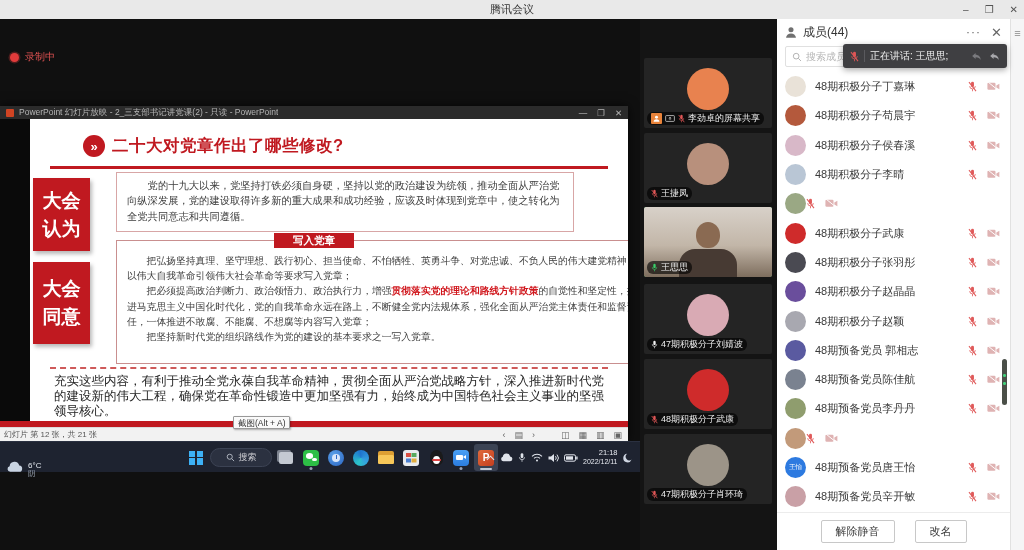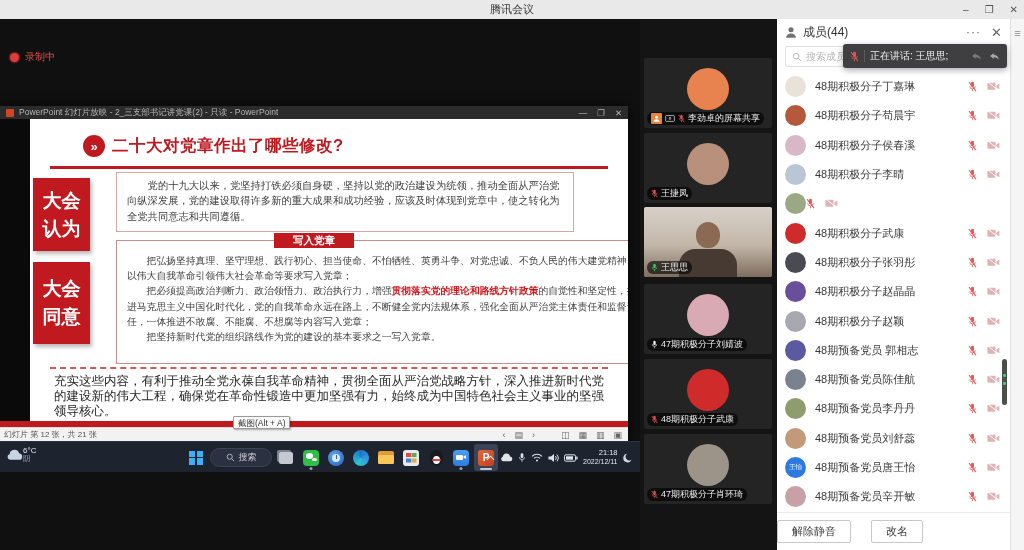--- a/index.html
+++ b/index.html
@@ -41,21 +41,21 @@
   .s-dashed { position:absolute; left:20px; top:248px; width:558px; border-top:2px dashed #cf5a5a; }
   .s-footer { position:absolute; left:24px; top:255px; width:552px; font-size:12.5px; line-height:1.2; color:#262626; }
   .ppt-redbar { position:absolute; left:0; top:315px; width:628px; height:6px; background:#c01920; }
   .ppt-status { position:absolute; left:0; bottom:0; width:628px; height:14px; background:#f2f2f2; border-top:1px solid #dcdcdc; display:flex; align-items:center; padding:0 6px 0 4px; }
   .ppt-status .st-left { font-size:8px; color:#555; white-space:nowrap; }
   .st-icons { margin-left:auto; display:flex; align-items:center; gap:9px; font-size:9px; color:#666; }
   .st-gap { width:8px; }
   .ppt-tooltip { position:absolute; left:233px; top:397px; height:13px; line-height:12px; padding:0 4px; background:#fafafa; border:1px solid #999; border-radius:1px; font-size:8.5px; color:#333; box-shadow:1px 1px 2px rgba(0,0,0,.3); z-index:6; }
   
   .taskbar { position:absolute; left:0; top:422px; width:640px; height:31px; background:#1e2330; border-top:1px solid #2a3040; }
-  .tk-weather { position:absolute; left:6px; top:4px; display:flex; align-items:center; }
+  .tk-weather { position:absolute; left:6px; top:19px; display:flex; gap:5px; }
   .tk-weather .w-cloud { width:17px; height:12px; color:#c9d4e2; }
   .w-col { display:flex; flex-direction:column; line-height:1.15; }
   .w-temp { font-size:8px; color:#e4e9f0; }
   .w-desc { font-size:7.5px; color:#98a2b0; }
   .tk-center { position:absolute; left:184px; top:2px; height:27px; display:flex; align-items:center; gap:2px; }
   .win-logo { width:24px; height:27px; display:flex; align-items:center; justify-content:center; }
   .win-logo i { width:14px; height:14px; display:grid; grid-template-columns:1fr 1fr; grid-template-rows:1fr 1fr; gap:1.5px; }
   .win-logo i b { background:#3db1f5; }
   .tk-search { width:62px; height:19px; border-radius:9.5px; background:#2b3140; border:1px solid #3c4354; display:flex; align-items:center; justify-content:center; gap:4px; font-size:9px; color:#cfcfd4; }
   .tk-search .ic { width:9px; height:9px; color:#b9bec8; }
@@ -133,21 +133,21 @@
   .m-list { position:absolute; left:0; top:53px; width:233px; height:440px; overflow:hidden; }
   .m-row { height:29.3px; display:flex; align-items:center; padding:0 10px 0 8px; }
   .m-avatar { width:21px; height:21px; border-radius:50%; flex:none; display:flex; align-items:center; justify-content:center; }
   .m-avatar i { font-style:normal; font-size:6.5px; color:#fff; }
   .m-name { margin-left:9px; font-size:11px; color:#3a3a3a; white-space:nowrap; overflow:hidden; text-overflow:ellipsis; flex:1; }
   .m-icons { display:flex; align-items:center; gap:10px; flex:none; }
   .m-icons .ic-mic { width:9px; height:11px; color:#e05a5a; }
   .m-icons .ic-cam { width:13px; height:9px; color:#dfb3b3; }
   .scroll-pill { position:absolute; right:3px; top:340px; width:5px; height:46px; border-radius:2.5px; background:#4a4f48; }
   .scroll-pill::after { content:''; position:absolute; left:1.2px; top:15px; width:2.6px; height:2.6px; border-radius:50%; background:#43d17c; box-shadow:0 8px 0 #43d17c; }
-  .p-footer { position:absolute; left:0; bottom:0; width:233px; height:38px; background:#fff; border-top:1px solid #ececec; display:flex; align-items:center; justify-content:flex-start; gap:20px; }
+  .p-footer { position:absolute; left:0; bottom:0; width:233px; height:38px; background:#fff; border-top:1px solid #ececec; display:flex; align-items:center; justify-content:center; gap:20px; }
   .p-btn { border:1px solid #c8c8c8; border-radius:2px; background:#fff; font-size:11px; color:#3a3a3a; padding:3px 14px; font-family:inherit; }
   
   [data-icon] svg { width:100%; height:100%; display:block; }
   .ic, .tico, .rep, .ic-mic, .ic-cam, .ic-screen, .t-mic, .t-screen, .ic-person, .w-cloud { display:block; }
 </style>
 </head>
 <body>
 
 <div id="screen">
 
@@ -765,21 +765,20 @@
                 <path d="M11.5 4.2 15.2 2v7l-3.7-2.2Z" fill="currentColor"></path>
                 <line x1="1.5" y1="0.2" x2="14.5" y2="10.8" stroke="#fff" stroke-width="1.2"></line>
               </svg>
             </span>
     </span>
   </div>
         <div class="m-row">
     <span class="m-avatar" style="background: rgb(194, 154, 122);">
             <i></i>
           </span>
-    <span class="m-name">48期预备党员刘舒蕊</span>
     <span class="m-icons">
       <span class="ic-mic" data-icon="mic-off">
               <svg viewBox="0 0 12 15">
                 <rect x="4" y="1" width="4" height="7.5" rx="2" fill="currentColor"></rect>
                 <path d="M2.2 7a3.8 3.8 0 0 0 7.6 0" fill="none" stroke="currentColor" stroke-width="1.1"></path>
                 <line x1="6" y1="11" x2="6" y2="14" stroke="currentColor" stroke-width="1.1"></line>
                 <line x1="1.2" y1="1.5" x2="10.8" y2="13.8" stroke="currentColor" stroke-width="1.4"></line>
               </svg>
             </span>
       <span class="ic-cam" data-icon="cam-off">

